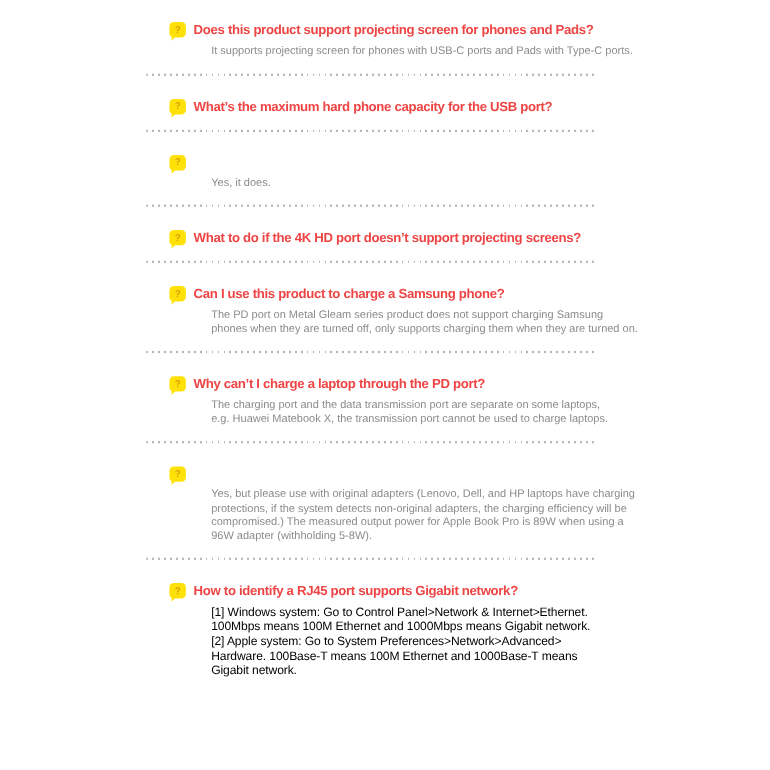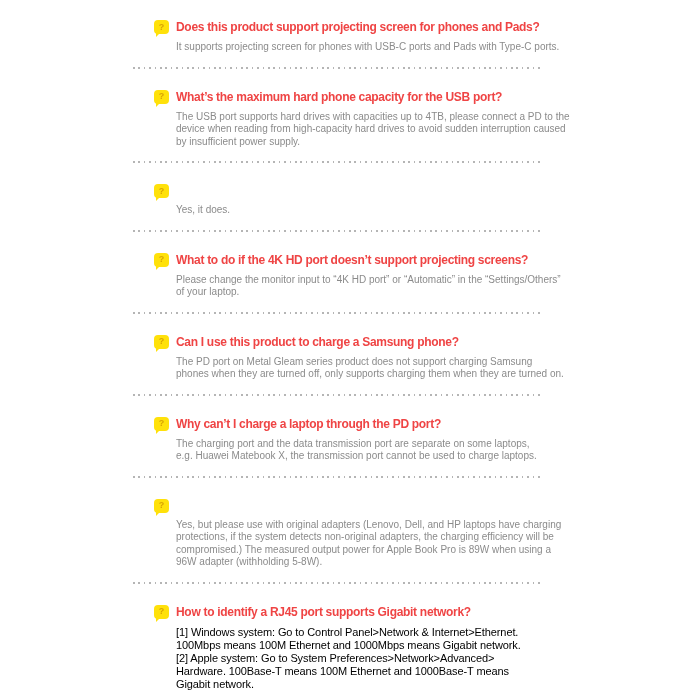--- a/index.html
+++ b/index.html
@@ -61,21 +61,21 @@
   .question {
     margin: 0;
     font-size: 12px;
     font-weight: bold;
     letter-spacing: -0.3px;
     line-height: 15px;
     color: #ef4444;
     white-space: nowrap;
   }
   .answer {
-    margin: 0 0 0 43px;
+    margin: 0 0 0 59px;
     width: 440px;
     font-size: 10px;
     line-height: 12.5px;
     color: #8b8b8b;
     white-space: pre-line;
   }
   .answer.large {
     font-size: 11px;
     line-height: 13.2px;
     color: #000000;
@@ -107,45 +107,40 @@
       <div class="sep"></div>
     </section>
 
     <section class="faq-item">
       <div class="q-row">
         <span class="bubble">
             <span class="qmark">?</span>
           </span>
         <h3 class="question">What’s the maximum hard phone capacity for the USB port?</h3>
       </div>
-      <p class="answer">The USB port supports hard drives with capacities up to 4TB, please connect a PD to the
-device when reading from high-capacity hard drives to avoid sudden interruption caused
-by insufficient power supply.</p>
       <div class="sep"></div>
     </section>
 
     <section class="faq-item">
       <div class="q-row">
         <span class="bubble">
             <span class="qmark">?</span>
           </span>
       </div>
       <p class="answer">Yes, it does.</p>
       <div class="sep"></div>
     </section>
 
     <section class="faq-item">
       <div class="q-row">
         <span class="bubble">
             <span class="qmark">?</span>
           </span>
         <h3 class="question">What to do if the 4K HD port doesn’t support projecting screens?</h3>
       </div>
-      <p class="answer">Please change the monitor input to “4K HD port” or “Automatic” in the “Settings/Others”
-of your laptop.</p>
       <div class="sep"></div>
     </section>
 
     <section class="faq-item">
       <div class="q-row">
         <span class="bubble">
             <span class="qmark">?</span>
           </span>
         <h3 class="question">Can I use this product to charge a Samsung phone?</h3>
       </div>

